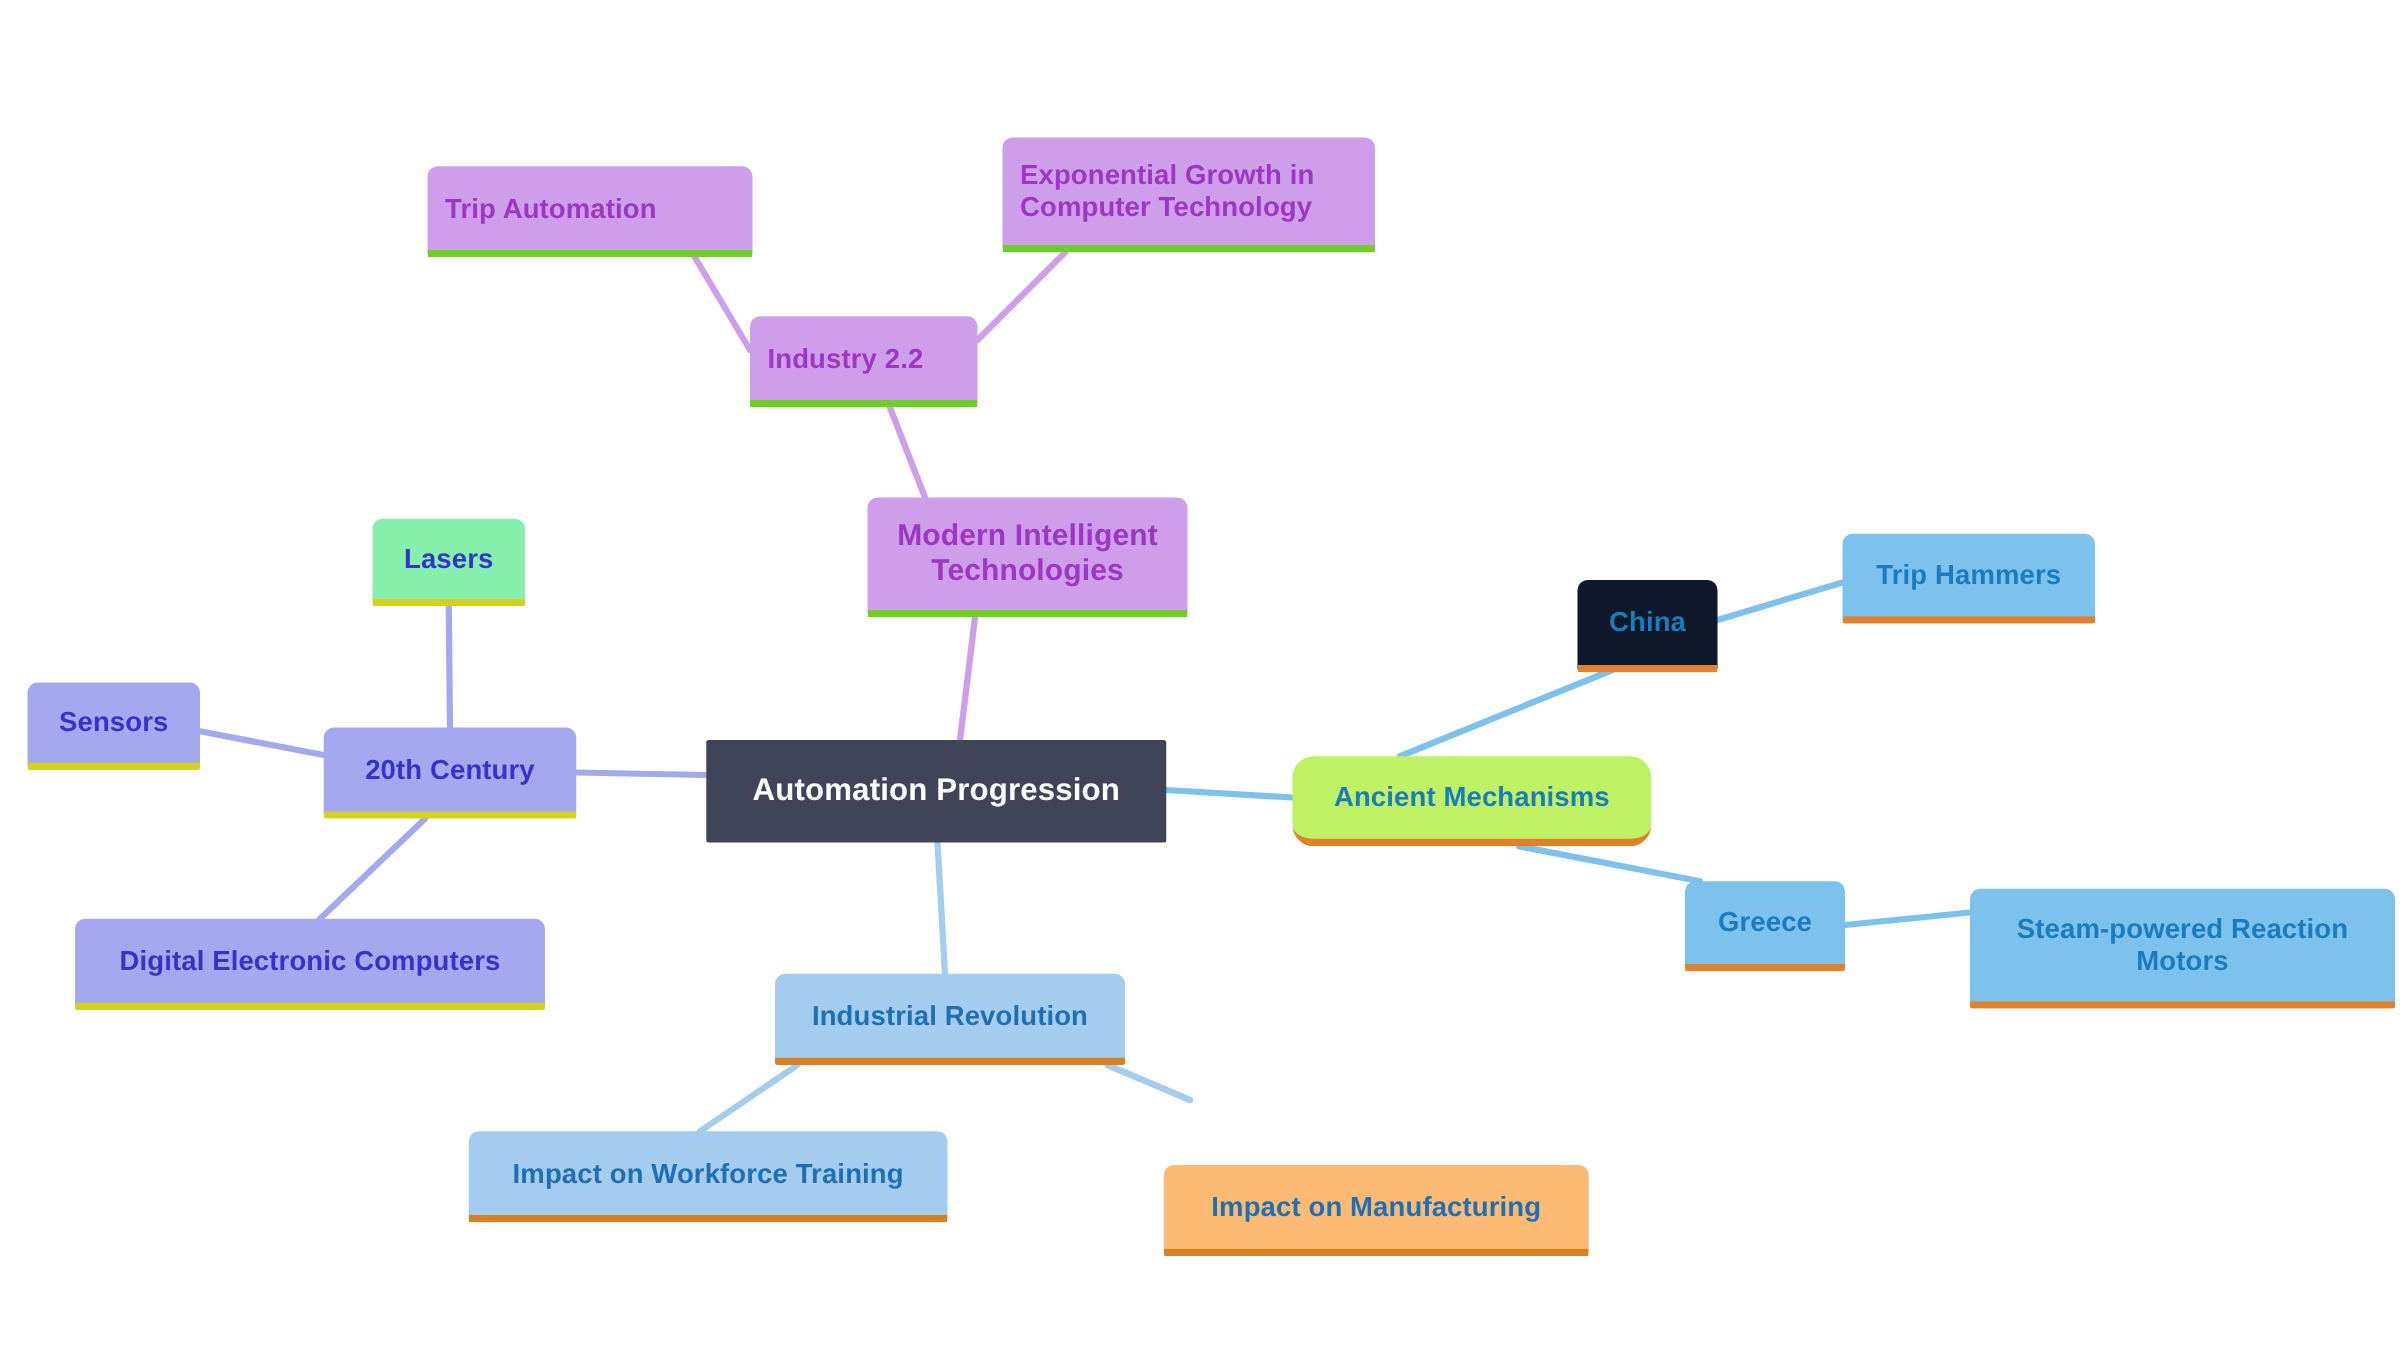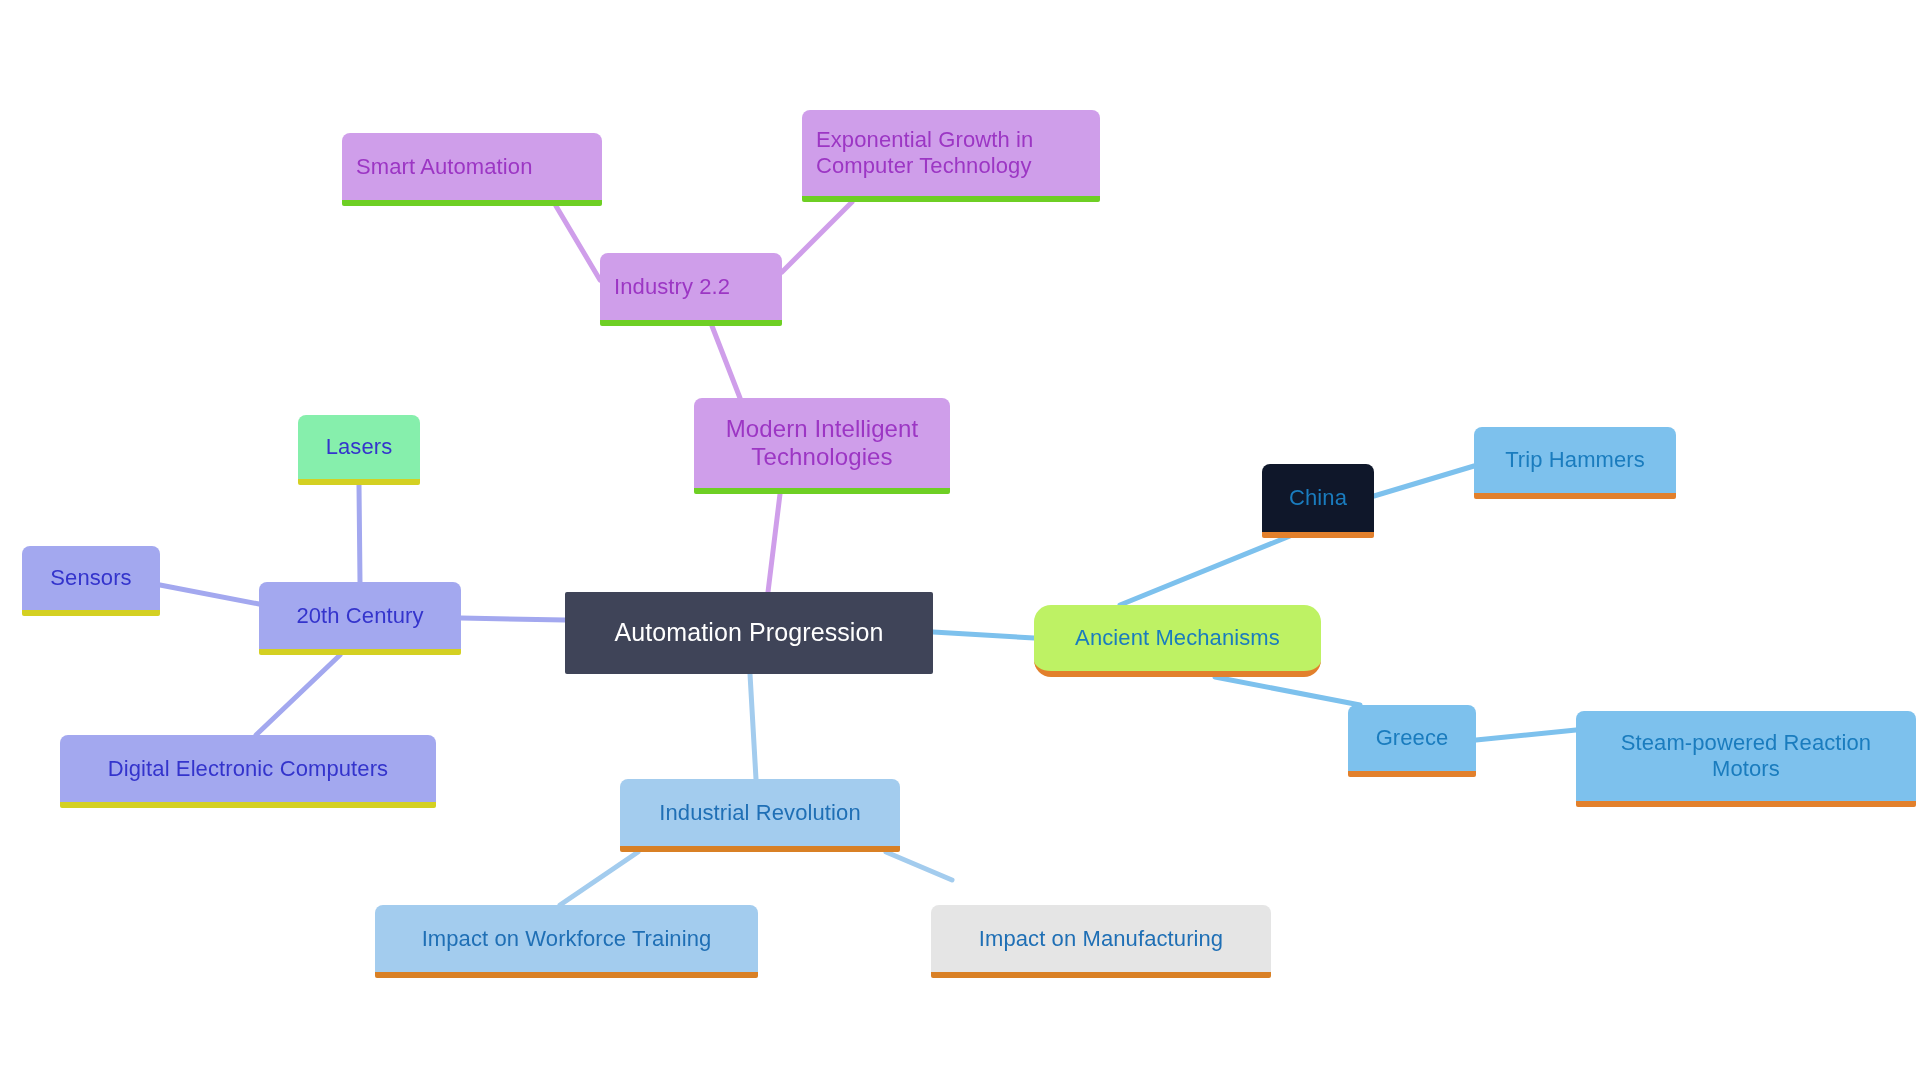--- a/index.html
+++ b/index.html
@@ -32,20 +32,21 @@
     display: flex;
     align-items: center;
     justify-content: center;
     border-radius: 8px 8px 2px 2px;
     text-align: center;
     line-height: 1.18;
     letter-spacing: 0.1px;
     white-space: pre-line;
     padding: 20px 14px;
     z-index: 5;
+    font-weight: bold;
   }
   .node.root {
     border-radius: 2px;
     align-items: center;
   }
   .node.left-text {
     justify-content: flex-start;
     text-align: left;
   }
 </style>
@@ -66,33 +67,33 @@
       <path d="M 1120 605 L 1290 536" stroke="#7dc1ed" stroke-width="5" fill="none" stroke-linecap="round"></path>
       <path d="M 1374 496 L 1474 466" stroke="#7dc1ed" stroke-width="5" fill="none" stroke-linecap="round"></path>
       <path d="M 1215 677 L 1360 705" stroke="#7dc1ed" stroke-width="5" fill="none" stroke-linecap="round"></path>
       <path d="M 1476 740 L 1576 730" stroke="#7dc1ed" stroke-width="5" fill="none" stroke-linecap="round"></path>
       <path d="M 750 674 L 756 779" stroke="#a3ccee" stroke-width="5" fill="none" stroke-linecap="round"></path>
       <path d="M 638 852 L 560 905" stroke="#a3ccee" stroke-width="5" fill="none" stroke-linecap="round"></path>
       <path d="M 886 852 L 952 880" stroke="#a3ccee" stroke-width="5" fill="none" stroke-linecap="round"></path>
     </svg>
   <div id="node-layer">
       <div class="node root" style="left: 565px; top: 592px; width: 368px; height: 82px; background: rgb(63, 68, 88); color: rgb(255, 255, 255); font-size: 25px;">Automation Progression</div>
-      <div class="node left-text" style="left: 342px; top: 133px; width: 260px; height: 73px; background: rgb(207, 158, 234); color: rgb(156, 54, 196); font-size: 22px; border-bottom: 6px solid rgb(110, 207, 36);">Smart Automation</div>
+      <div class="node left-text" style="left: 342px; top: 133px; width: 260px; height: 73px; background: rgb(207, 158, 234); color: rgb(156, 54, 196); font-size: 22px; border-bottom: 6px solid rgb(110, 207, 36);">Trip Automation</div>
       <div class="node left-text" style="left: 802px; top: 110px; width: 298px; height: 92px; background: rgb(207, 158, 234); color: rgb(156, 54, 196); font-size: 22px; border-bottom: 6px solid rgb(110, 207, 36);">Exponential Growth in
 Computer Technology</div>
       <div class="node left-text" style="left: 600px; top: 253px; width: 182px; height: 73px; background: rgb(207, 158, 234); color: rgb(156, 54, 196); font-size: 22px; border-bottom: 6px solid rgb(110, 207, 36);">Industry 2.2</div>
       <div class="node" style="left: 694px; top: 398px; width: 256px; height: 96px; background: rgb(207, 158, 234); color: rgb(156, 54, 196); font-size: 24px; border-bottom: 6px solid rgb(110, 207, 36);">Modern Intelligent
 Technologies</div>
       <div class="node" style="left: 298px; top: 415px; width: 122px; height: 70px; background: #86efac; color: rgb(52, 52, 204); font-size: 22px; border-bottom: 6px solid rgb(212, 208, 34);">Lasers</div>
       <div class="node" style="left: 22px; top: 546px; width: 138px; height: 70px; background: rgb(163, 168, 239); color: rgb(52, 52, 204); font-size: 22px; border-bottom: 6px solid rgb(212, 208, 34);">Sensors</div>
       <div class="node" style="left: 259px; top: 582px; width: 202px; height: 73px; background: rgb(163, 168, 239); color: rgb(52, 52, 204); font-size: 22px; border-bottom: 6px solid rgb(212, 208, 34);">20th Century</div>
       <div class="node" style="left: 60px; top: 735px; width: 376px; height: 73px; background: rgb(163, 168, 239); color: rgb(52, 52, 204); font-size: 22px; border-bottom: 6px solid rgb(212, 208, 34);">Digital Electronic Computers</div>
       <div class="node" style="left: 1034px; top: 605px; width: 287px; height: 72px; background: #bef264; color: rgb(26, 124, 190); font-size: 22px; border-bottom: 6px solid rgb(226, 128, 44); border-radius: 17px;">Ancient Mechanisms</div>
       <div class="node" style="left: 1262px; top: 464px; width: 112px; height: 74px; background: #0f172a; color: rgb(26, 124, 190); font-size: 22px; border-bottom: 6px solid rgb(226, 128, 44);">China</div>
       <div class="node" style="left: 1474px; top: 427px; width: 202px; height: 72px; background: rgb(125, 193, 237); color: rgb(26, 124, 190); font-size: 22px; border-bottom: 6px solid rgb(226, 128, 44);">Trip Hammers</div>
       <div class="node" style="left: 1348px; top: 705px; width: 128px; height: 72px; background: rgb(125, 193, 237); color: rgb(26, 124, 190); font-size: 22px; border-bottom: 6px solid rgb(226, 128, 44);">Greece</div>
       <div class="node" style="left: 1576px; top: 679px; width: 340px; height: 96px; background: rgb(125, 193, 237); color: rgb(26, 124, 190); font-size: 22px; border-bottom: 6px solid rgb(226, 128, 44); margin-top: 32px;">Steam-powered Reaction
 Motors</div>
       <div class="node" style="left: 620px; top: 779px; width: 280px; height: 73px; background: rgb(163, 204, 238); color: rgb(31, 111, 181); font-size: 22px; border-bottom: 6px solid rgb(217, 128, 37);">Industrial Revolution</div>
       <div class="node" style="left: 375px; top: 905px; width: 383px; height: 73px; background: rgb(163, 204, 238); color: rgb(31, 111, 181); font-size: 22px; border-bottom: 6px solid rgb(217, 128, 37);">Impact on Workforce Training</div>
-      <div class="node" style="left: 931px; top: 905px; width: 340px; height: 73px; background: #e5e5e5; color: rgb(31, 111, 181); font-size: 22px; border-bottom: 6px solid rgb(217, 128, 37);">Impact on Manufacturing</div>
+      <div class="node" style="left: 931px; top: 932px; width: 340px; height: 73px; background: #fdba74; color: rgb(31, 111, 181); font-size: 22px; border-bottom: 6px solid rgb(217, 128, 37);">Impact on Manufacturing</div>
     </div>
 </div>
 
 </body></html>

